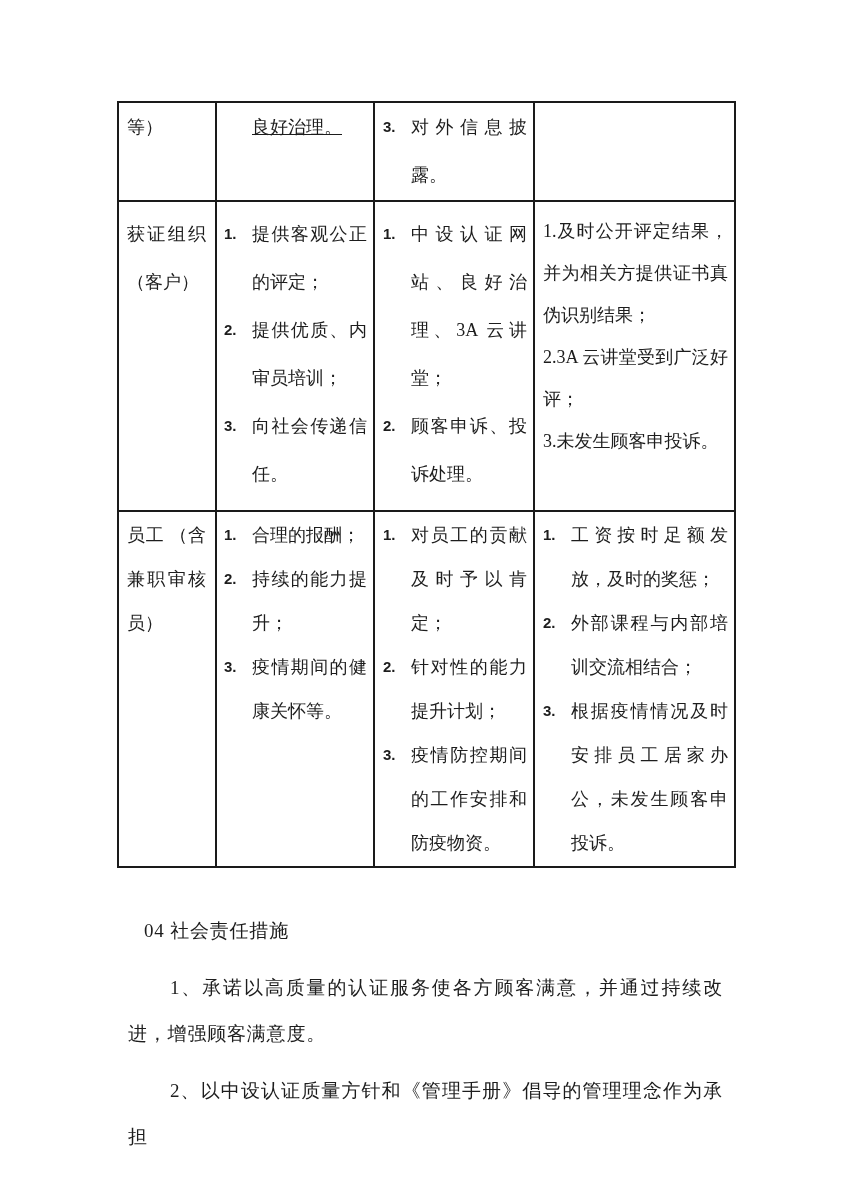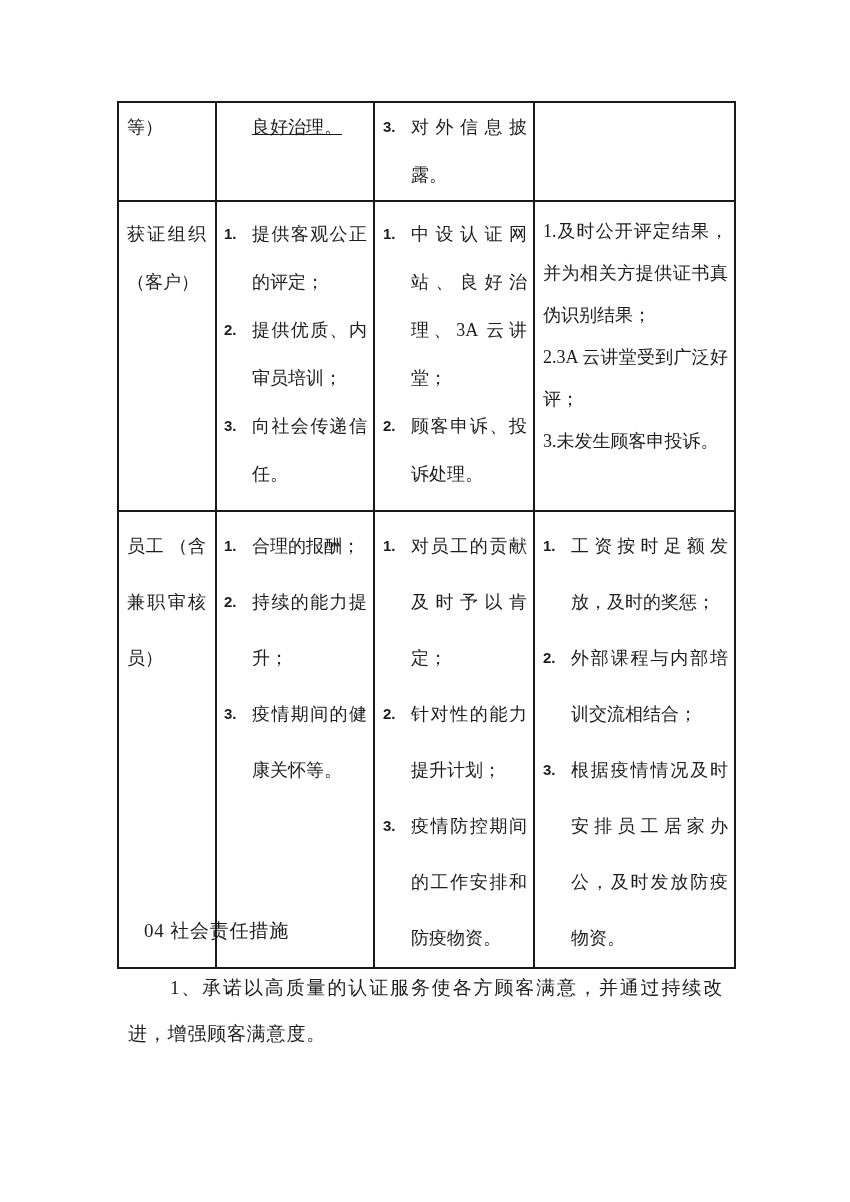--- a/index.html
+++ b/index.html
@@ -15,21 +15,21 @@
   }
   table.stake-table td {
     border:2px solid #1a1a1a;
     vertical-align:top;
     box-sizing:border-box;
     font-size:18px;
     overflow:hidden;
   }
   tr.r1 td { height:96px;  line-height:48px; padding-top:0; }
   tr.r2 td { height:310px; line-height:48px; padding-top:8px; }
-  tr.r3 td { height:356px; line-height:56px; padding-top:6px; }
+  tr.r3 td { height:356px; line-height:44px; padding-top:1px; }
   td.c1 { padding-left:8px; padding-right:9px; text-align:justify; text-justify:inter-character; }
   td.c2 { padding-left:7px; padding-right:6px; }
   td.c3 { padding-left:8px; padding-right:6px; }
   td.c4 { padding-left:8px; padding-right:6px; }
   tr.r2 td.c4 { line-height:42px;margin-left:26px; }
   .cont-indent { padding-left:28px;text-decoration:underline; }
   .li { display:flex; }
   .li .num {
     flex:0 0 28px;
     font-family:"Liberation Sans","DejaVu Sans",sans-serif;
@@ -147,25 +147,26 @@
         <div class="li">
           <span class="num">1.</span>
           <span class="txt">工资按时足额发放，及时的奖惩；</span>
         </div>
         <div class="li">
           <span class="num">2.</span>
           <span class="txt">外部课程与内部培训交流相结合；</span>
         </div>
         <div class="li">
           <span class="num">3.</span>
-          <span class="txt">根据疫情情况及时安排员工居家办公，及时发放防疫物资。</span>
+          <span class="txt">根据疫情情况及时安排员工居家办公，未发生顾客申投诉。</span>
         </div>
       </td>
     </tr>
   </tbody>
     </table>
 
   <div class="bottom-section">
     <div class="section-heading">04 社会责任措施</div>
     <p>1、承诺以高质量的认证服务使各方顾客满意，并通过持续改进，增强顾客满意度。</p>
+    <p>2、以中设认证质量方针和《管理手册》倡导的管理理念作为承担</p>
   </div>
 
 </div>
 
 </body></html>

